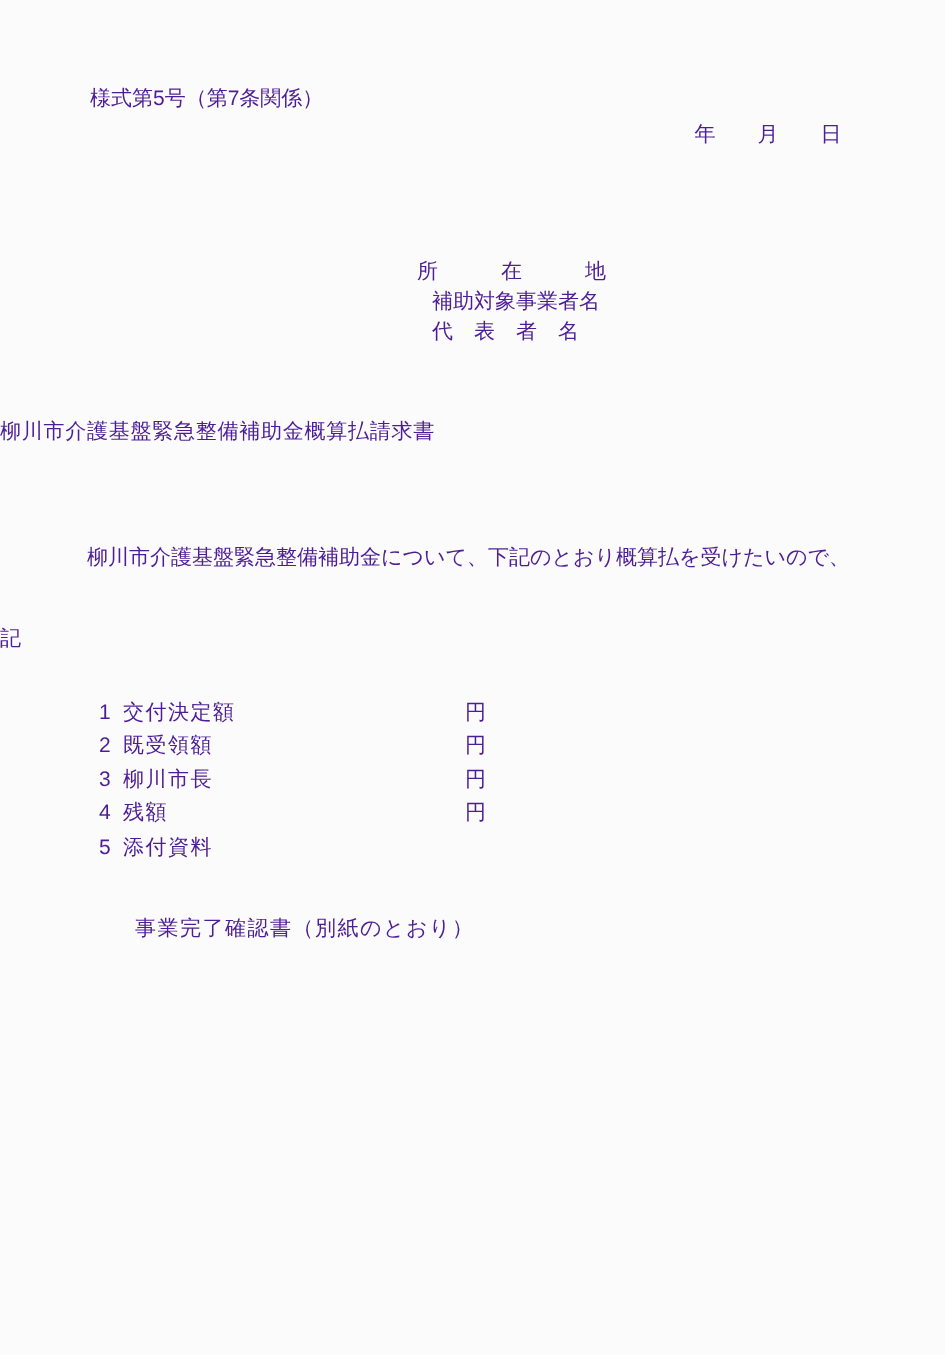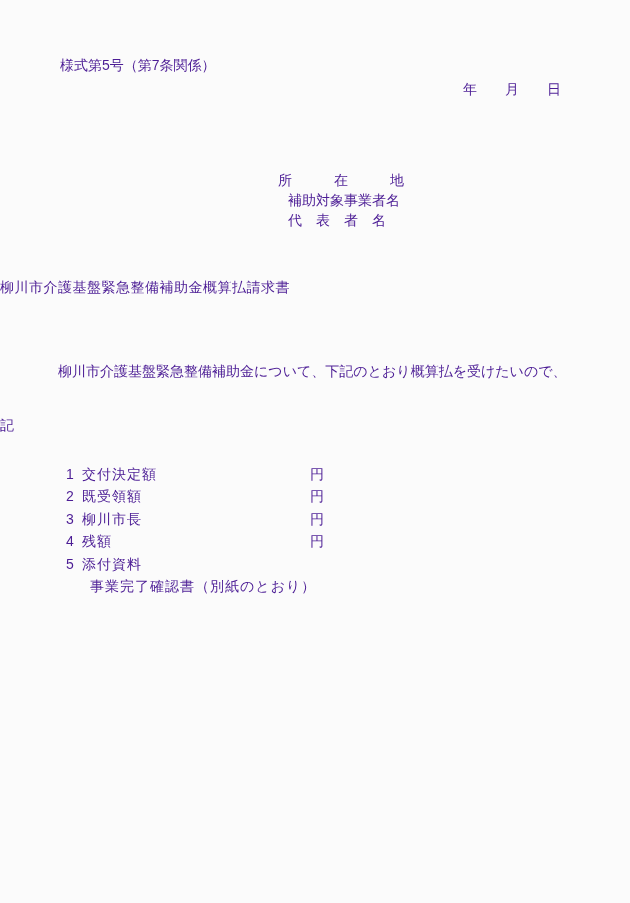--- a/index.html
+++ b/index.html
@@ -40,21 +40,21 @@
   .row { position: absolute; left: 0; width: 100%; height: 16px; }
   .row-1 { top: 467px; }
   .row-2 { top: 489px; }
   .row-3 { top: 512px; }
   .row-4 { top: 534px; }
   .row-5 { top: 557px; }
   .row .no    { position: absolute; left: 66px;  white-space: pre; }
   .row .label { position: absolute; left: 82px;  white-space: pre; letter-spacing: 1px; }
   .row .unit  { position: absolute; left: 310px; white-space: pre; }
 
-  .attachment-detail { top: 579px; left: 90px; letter-spacing: 1px; }
+  .attachment-detail { top: 611px; left: 90px; letter-spacing: 1px; }
 </style>
 </head>
 <body>
 
 <div class="page">
 
   <div class="abs form-number">様式第5号（第7条関係）</div>
 
   <div class="abs date-line">年　　月　　日</div>
 

